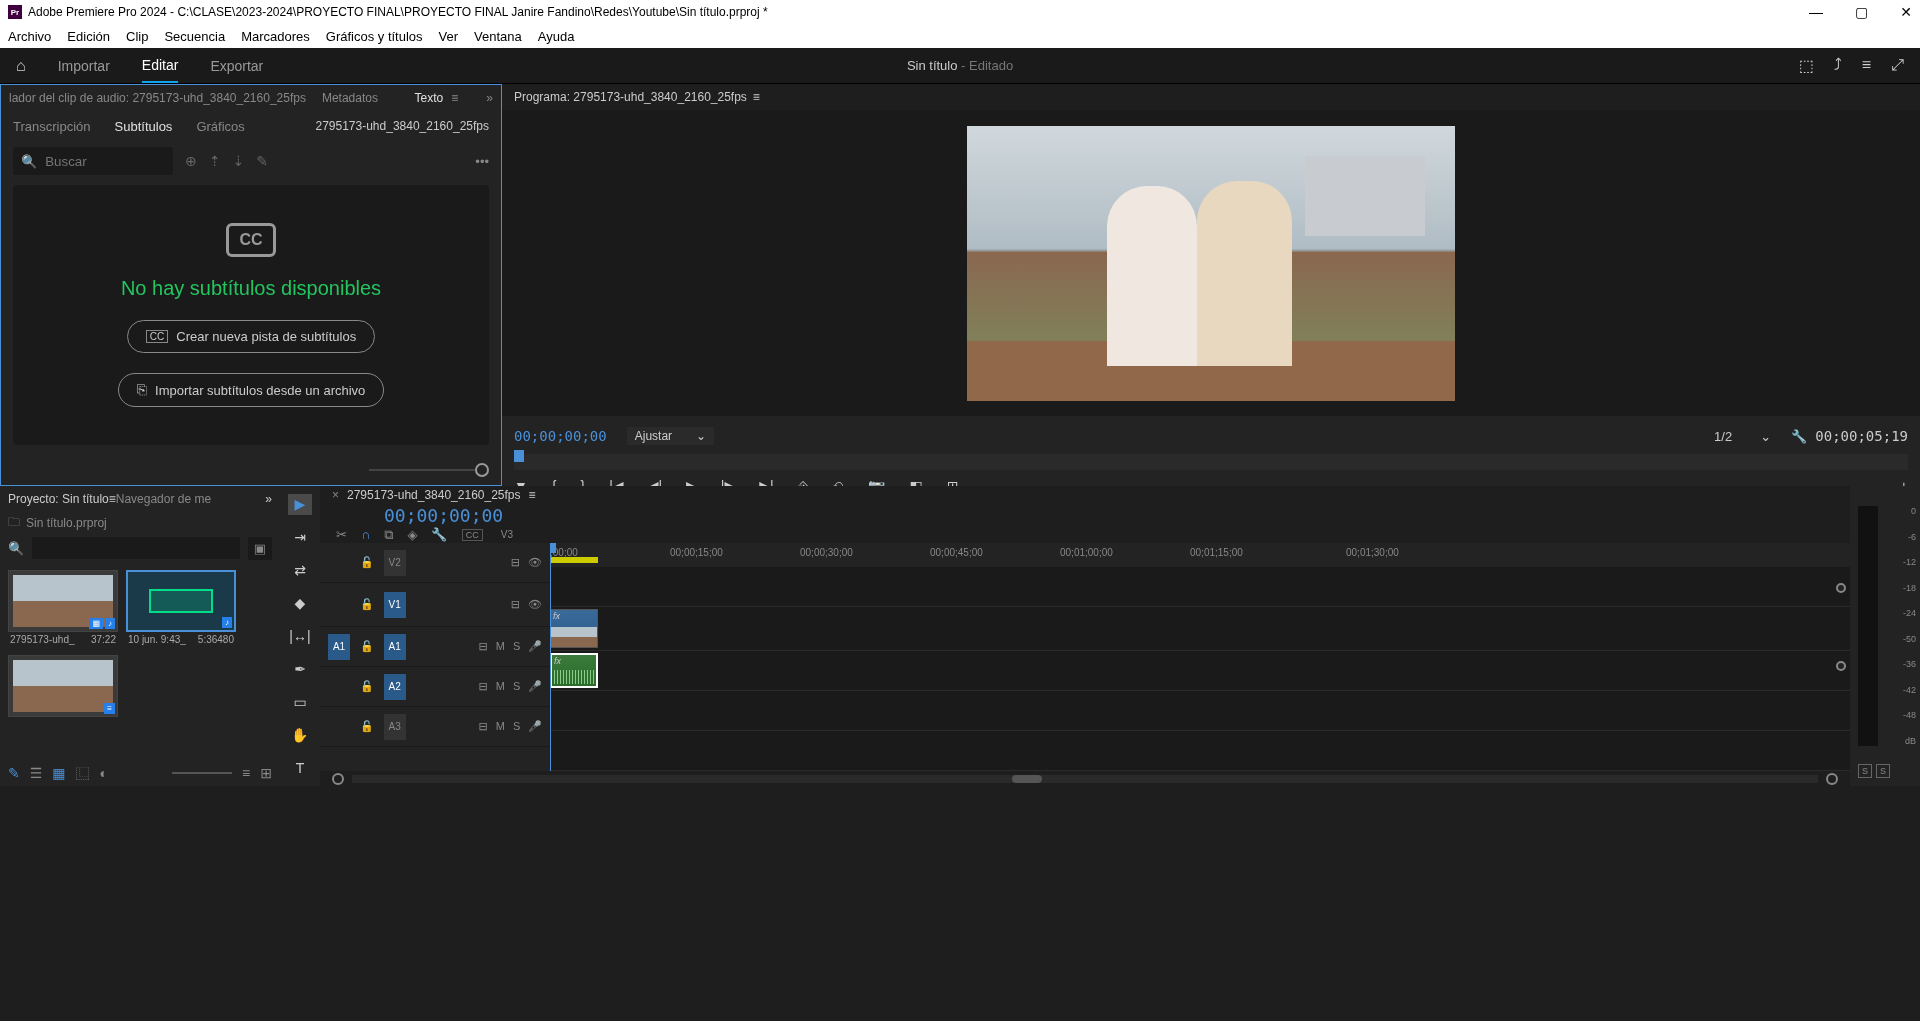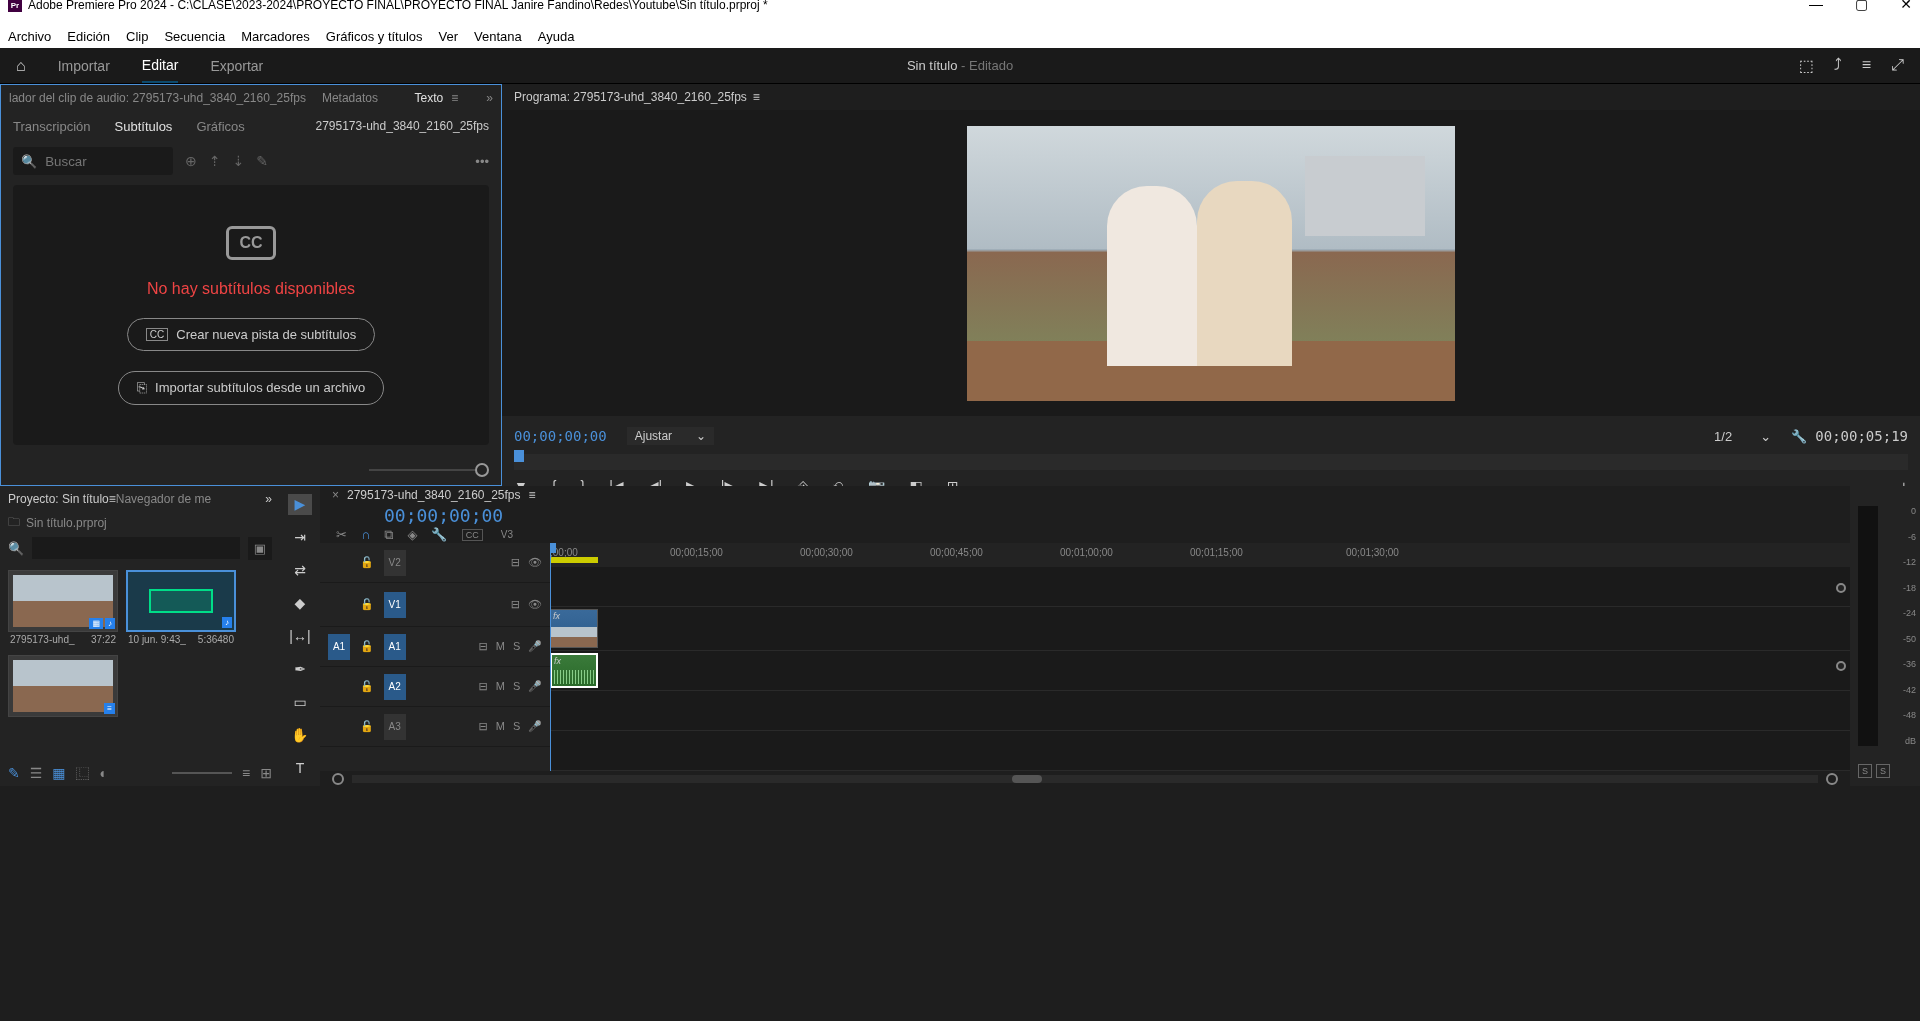--- a/index.html
+++ b/index.html
@@ -1,44 +1,44 @@
 <!DOCTYPE html>
 <html><head>
 <meta charset="utf-8">
 <style>
 *{margin:0;padding:0;box-sizing:border-box;font-family:'Segoe UI',Arial,sans-serif;user-select:none}
 body{background:#1e1e1e;color:#ccc;width:1920px;height:1021px;position:relative;font-size:13px}
-.titlebar{height:24px;background:#fff;color:#000;display:flex;align-items:flex-end;padding:12px 8px;font-size:12px}
+.titlebar{height:24px;background:#fff;color:#000;display:flex;align-items:center;padding:12px 8px;font-size:12px}
 .titlebar .app-icon{width:14px;height:14px;background:#400040;margin-right:6px;display:flex;align-items:center;justify-content:center;color:#fff;font-size:8px;font-weight:bold}
 .titlebar .win-controls{margin-left:auto;display:flex;gap:32px;font-size:14px}
 .menubar{height:24px;background:#fff;color:#000;display:flex;align-items:center;padding:0 8px;gap:16px;font-size:13px}
 .menubar span{cursor:pointer}
 .workspace-bar{height:36px;background:#1a1a1a;display:flex;align-items:center;padding:0 16px;gap:32px;border-bottom:1px solid #000}
 .workspace-bar .home-icon{color:#ccc;font-size:16px}
 .workspace-bar .ws-tab{color:#999;font-size:14px;padding:8px 0}
-.workspace-bar .ws-tab.active{color:#fff;border-bottom:2px solid #0c4a6e}
+.workspace-bar .ws-tab.active{color:#fff;border-bottom:2px solid #0ea5e9}
 .workspace-bar .center-title{position:absolute;left:50%;transform:translateX(-50%);color:#ccc}
 .workspace-bar .center-title .muted{color:#777}
 .workspace-bar .right-icons{margin-left:auto;display:flex;gap:20px;color:#ccc;font-size:16px}
 .panels{display:flex;height:402px}
 .text-panel{width:502px;background:#232323;border:1px solid #4a90d9;position:relative}
 .text-panel-header{height:26px;display:flex;align-items:center;padding:0 8px;font-size:12px;color:#888;gap:16px}
 .text-panel-header .right{margin-left:auto;display:flex;align-items:center;gap:8px}
 .text-panel-tabs{height:30px;display:flex;align-items:center;padding:0 12px;gap:24px;font-size:13px}
 .text-panel-tabs .tab{color:#888;cursor:pointer}
 .text-panel-tabs .tab.active{color:#e0e0e0}
 .text-panel-tabs .seq-name{margin-left:auto;color:#ccc;font-size:12px}
 .text-panel-search{height:40px;display:flex;align-items:center;padding:0 12px;gap:12px}
 .text-panel-search .search-box{background:#1a1a1a;border-radius:3px;height:28px;width:160px;display:flex;align-items:center;padding:0 8px;color:#888}
 .text-panel-search .search-box input{background:transparent;border:none;color:#888;outline:none;margin-left:8px;width:110px}
 .text-panel-search .tool-icon{color:#666;font-size:14px}
 .text-panel-search .more{margin-left:auto;color:#888}
 .cc-content{background:#1a1a1a;margin:4px 12px;height:260px;display:flex;flex-direction:column;align-items:center;justify-content:center;gap:20px;border-radius:4px}
 .cc-content .cc-icon{width:50px;height:34px;border:3px solid #999;border-radius:6px;display:flex;align-items:center;justify-content:center;color:#999;font-weight:bold;font-size:16px}
-.cc-content .no-subs{color:#ef4444;font-size:16px}
+.cc-content .no-subs{color:#22c55e;font-size:20px}
 .cc-content .btn-blue{background:#2680eb;color:#fff;padding:8px 18px;border-radius:16px;font-size:13px;border:none;cursor:pointer}
 .cc-content .btn-outline{background:transparent;border:1px solid #888;color:#ccc;padding:8px 18px;border-radius:18px;font-size:13px;cursor:pointer;display:flex;align-items:center;gap:8px}
 .text-panel-footer{position:absolute;bottom:8px;right:12px;display:flex;align-items:center;width:120px}
 .text-panel-footer .slider-track{flex:1;height:2px;background:#444}
 .text-panel-footer .slider-thumb{width:14px;height:14px;border:2px solid #999;border-radius:50%;background:#232323}
 .program-panel{flex:1;background:#1e1e1e;display:flex;flex-direction:column}
 .program-header{height:26px;display:flex;align-items:center;padding:0 12px;color:#ccc;font-size:12px}
 .program-viewer{flex:1;display:flex;align-items:center;justify-content:center;background:#1a1a1a}
 .program-viewer .video-frame{width:488px;height:275px;background:linear-gradient(to bottom,#b8c4cc 0%,#a0aeb8 45%,#8a6850 46%,#7a9060 100%);position:relative;overflow:hidden}
 .video-frame .sky{position:absolute;top:0;left:0;right:0;height:45%;background:linear-gradient(#d0d8dc,#b0bcc4)}

